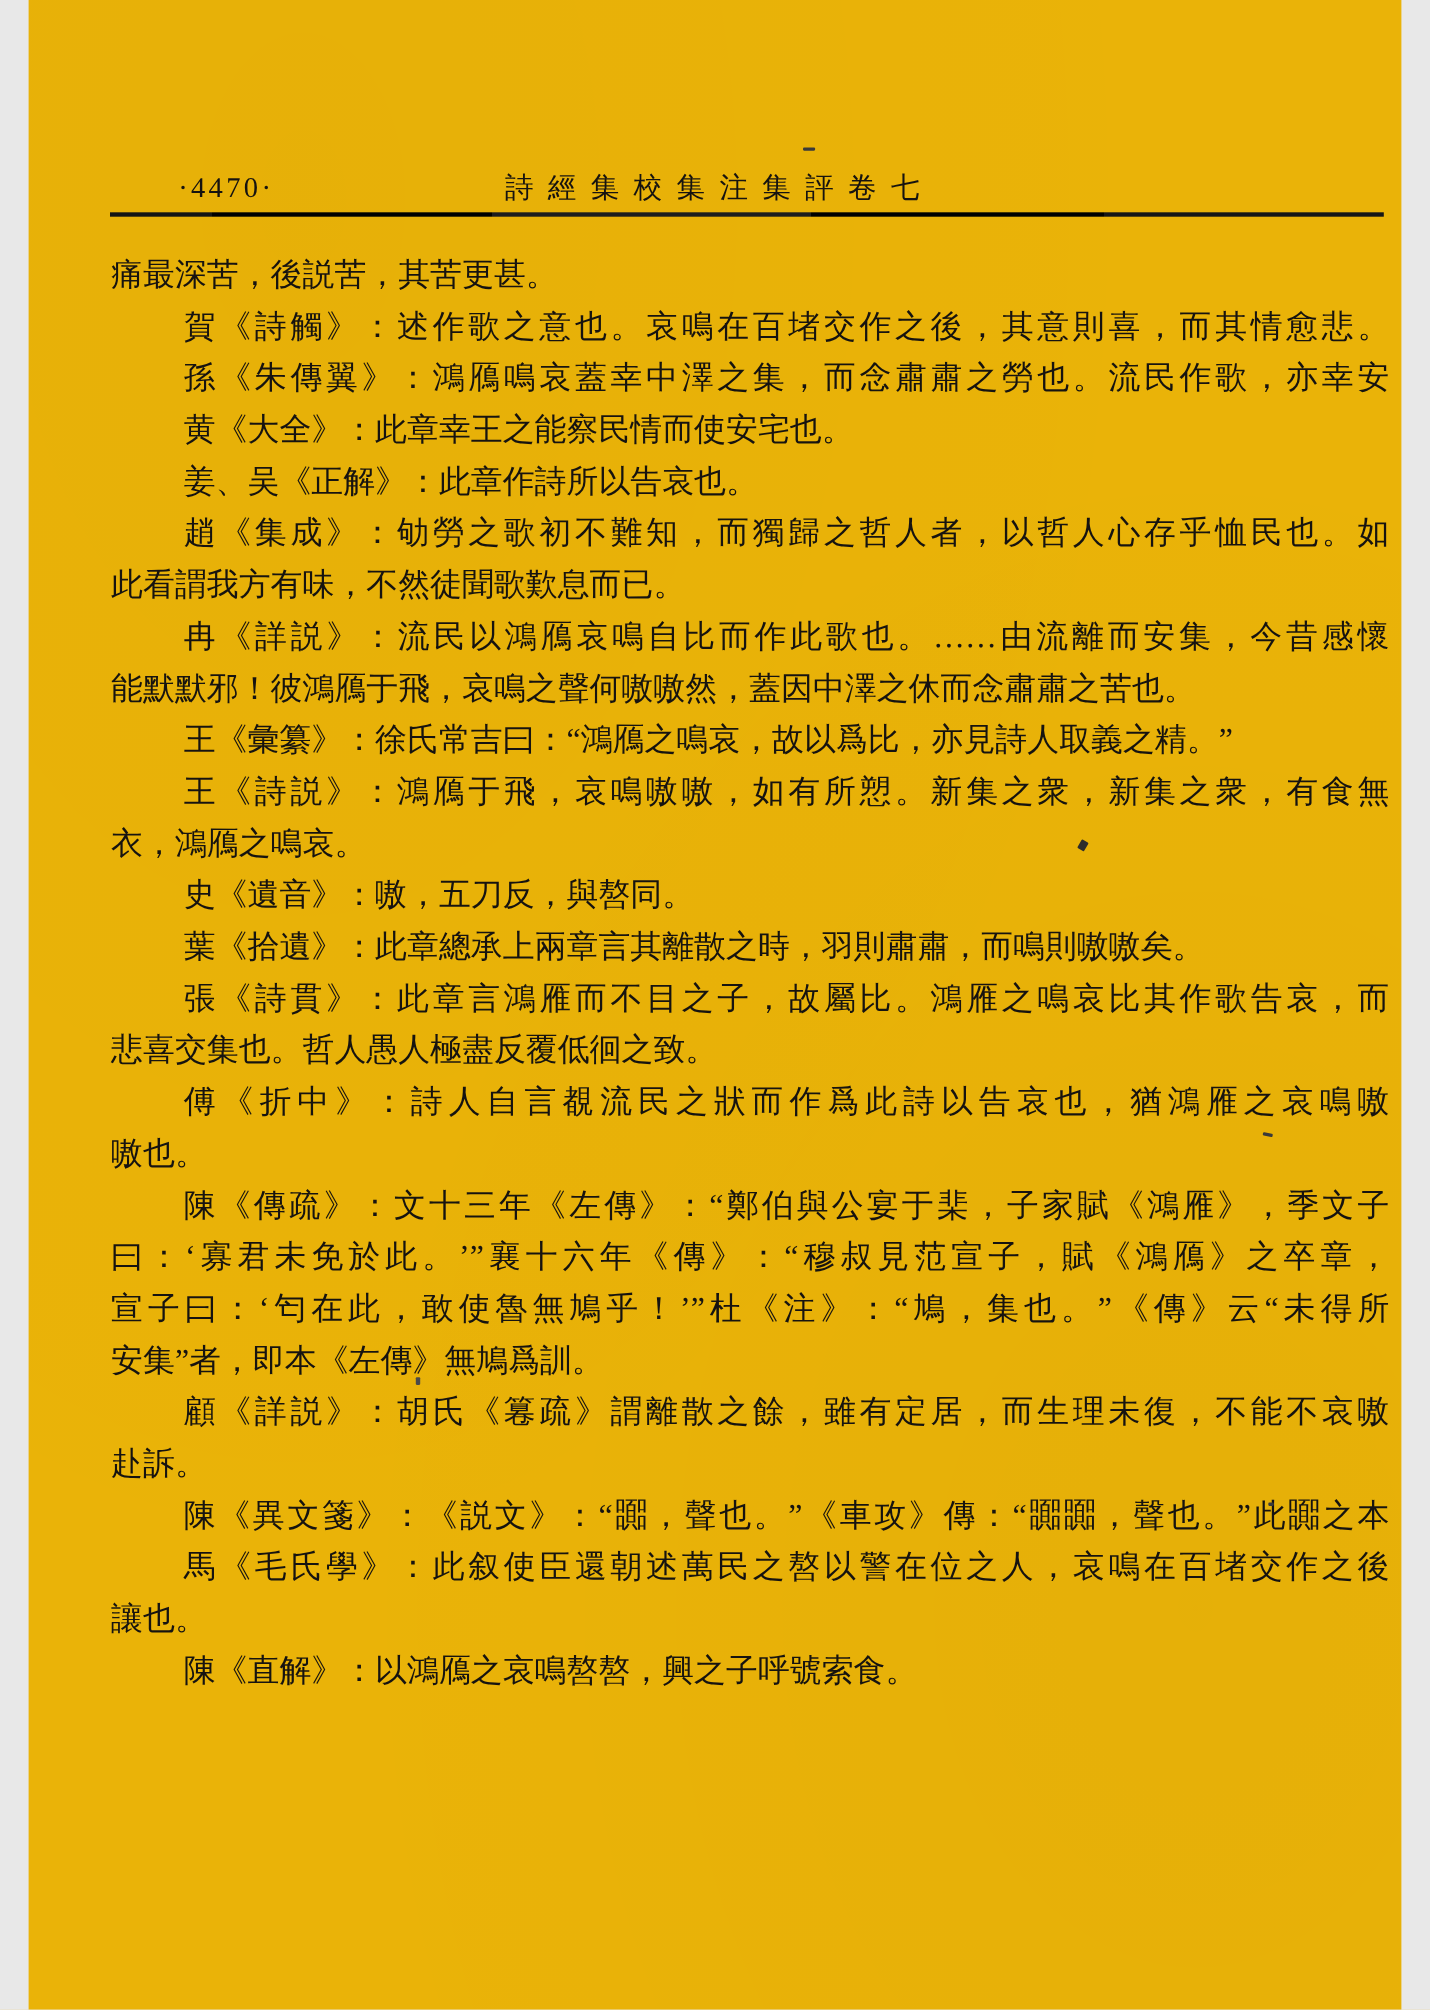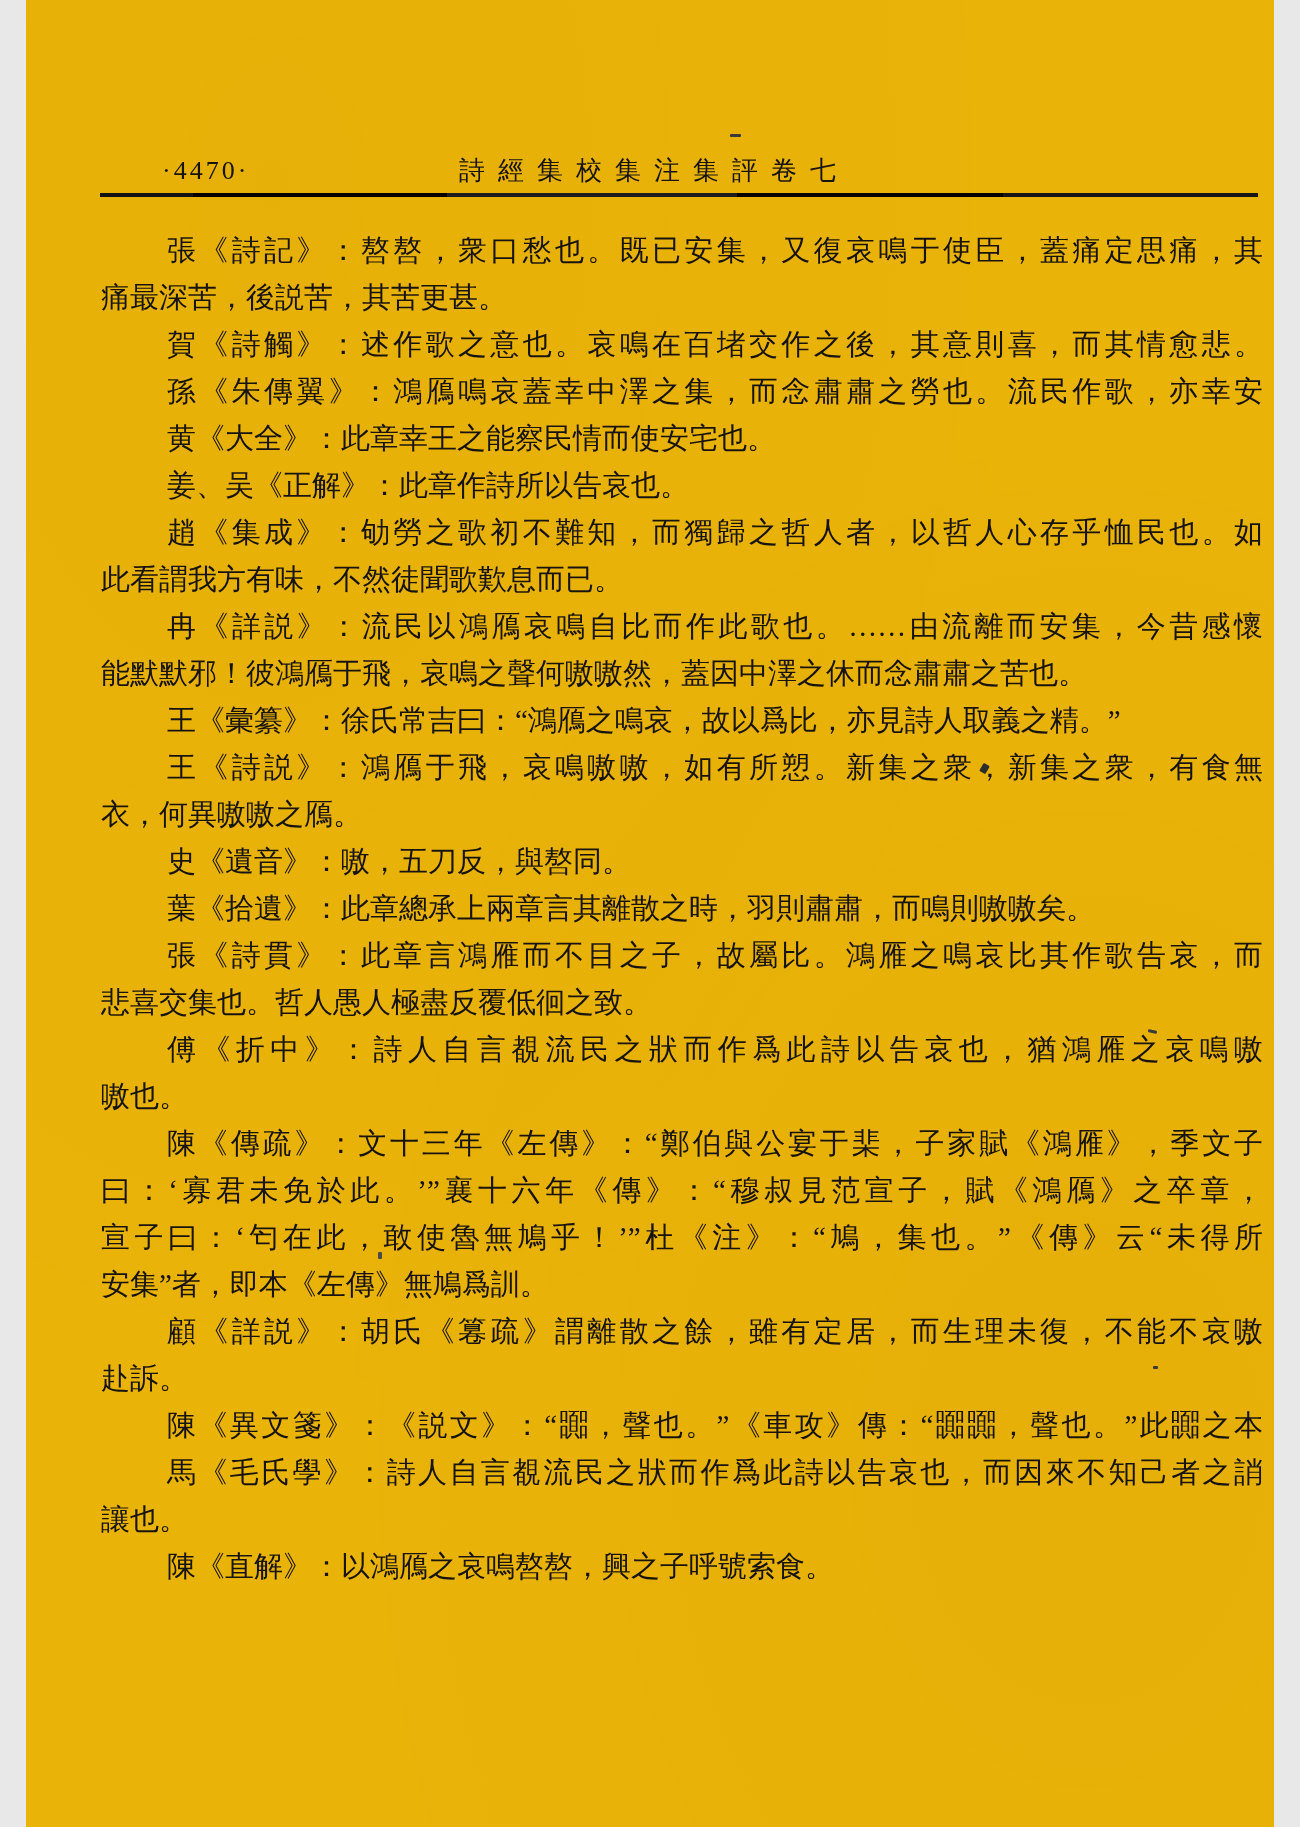--- a/index.html
+++ b/index.html
@@ -95,47 +95,46 @@
 <div class="page">
 
   <div class="header">
     <span class="page-number">·4470·</span>
     <span class="running-title">詩經集校集注集評卷七</span>
   </div>
 
   <div class="header-rule"></div>
 
   <div class="text-block">
-      <div class="tline indent fill">張《詩記》：嗸嗸，衆口愁也。既已安集，又復哀鳴于使臣，蓋痛定思痛，其</div>
       <div class="tline">痛最深苦，後説苦，其苦更甚。</div>
       <div class="tline indent fill">賀《詩觸》：述作歌之意也。哀鳴在百堵交作之後，其意則喜，而其情愈悲。</div>
       <div class="tline indent fill">孫《朱傳翼》：鴻鴈鳴哀蓋幸中澤之集，而念肅肅之勞也。流民作歌，亦幸安</div>
       <div class="tline indent">黄《大全》：此章幸王之能察民情而使安宅也。</div>
       <div class="tline indent">姜、吴《正解》：此章作詩所以告哀也。</div>
       <div class="tline indent fill">趙《集成》：劬勞之歌初不難知，而獨歸之哲人者，以哲人心存乎恤民也。如</div>
       <div class="tline">此看謂我方有味，不然徒聞歌歎息而已。</div>
       <div class="tline indent fill">冉《詳説》：流民以鴻鴈哀鳴自比而作此歌也。……由流離而安集，今昔感懷</div>
       <div class="tline">能默默邪！彼鴻鴈于飛，哀鳴之聲何嗷嗷然，蓋因中澤之休而念肅肅之苦也。</div>
       <div class="tline indent">王《彙纂》：徐氏常吉曰：“鴻鴈之鳴哀，故以爲比，亦見詩人取義之精。”</div>
       <div class="tline indent fill">王《詩説》：鴻鴈于飛，哀鳴嗷嗷，如有所愬。新集之衆，新集之衆，有食無</div>
-      <div class="tline">衣，何異嗷嗷之鴈。</div>
+      <div class="tline">衣，鴻鴈之鳴哀。</div>
       <div class="tline indent">史《遺音》：嗷，五刀反，與嗸同。</div>
       <div class="tline indent">葉《拾遺》：此章總承上兩章言其離散之時，羽則肅肅，而鳴則嗷嗷矣。</div>
       <div class="tline indent fill">張《詩貫》：此章言鴻雁而不目之子，故屬比。鴻雁之鳴哀比其作歌告哀，而</div>
       <div class="tline">悲喜交集也。哲人愚人極盡反覆低徊之致。</div>
       <div class="tline indent fill">傅《折中》：詩人自言覩流民之狀而作爲此詩以告哀也，猶鴻雁之哀鳴嗷</div>
       <div class="tline">嗷也。</div>
       <div class="tline indent fill">陳《傳疏》：文十三年《左傳》：“鄭伯與公宴于棐，子家賦《鴻雁》，季文子</div>
       <div class="tline fill">曰：‘寡君未免於此。’”襄十六年《傳》：“穆叔見范宣子，賦《鴻鴈》之卒章，</div>
       <div class="tline fill">宣子曰：‘匄在此，敢使魯無鳩乎！’”杜《注》：“鳩，集也。”《傳》云“未得所</div>
       <div class="tline">安集”者，即本《左傳》無鳩爲訓。</div>
       <div class="tline indent fill">顧《詳説》：胡氏《篹疏》謂離散之餘，雖有定居，而生理未復，不能不哀嗷</div>
       <div class="tline">赴訴。</div>
       <div class="tline indent fill">陳《異文箋》：《説文》：“嚻，聲也。”《車攻》傳：“嚻嚻，聲也。”此嚻之本</div>
-      <div class="tline indent fill">馬《毛氏學》：詩人自言覩流民之狀而作爲此詩以告哀也，而因來不知己者之誚</div>
+      <div class="tline indent fill">馬《毛氏學》：此叙使臣還朝述萬民之嗸以警在位之人，哀鳴在百堵交作之後</div>
       <div class="tline">讓也。</div>
       <div class="tline indent">陳《直解》：以鴻鴈之哀鳴嗸嗸，興之子呼號索食。</div>
     </div>
 
   <div class="speck s1"></div>
   <div class="speck s2"></div>
   <div class="speck s3"></div>
   <div class="speck s4"></div>
   <div class="speck s5"></div>
 

